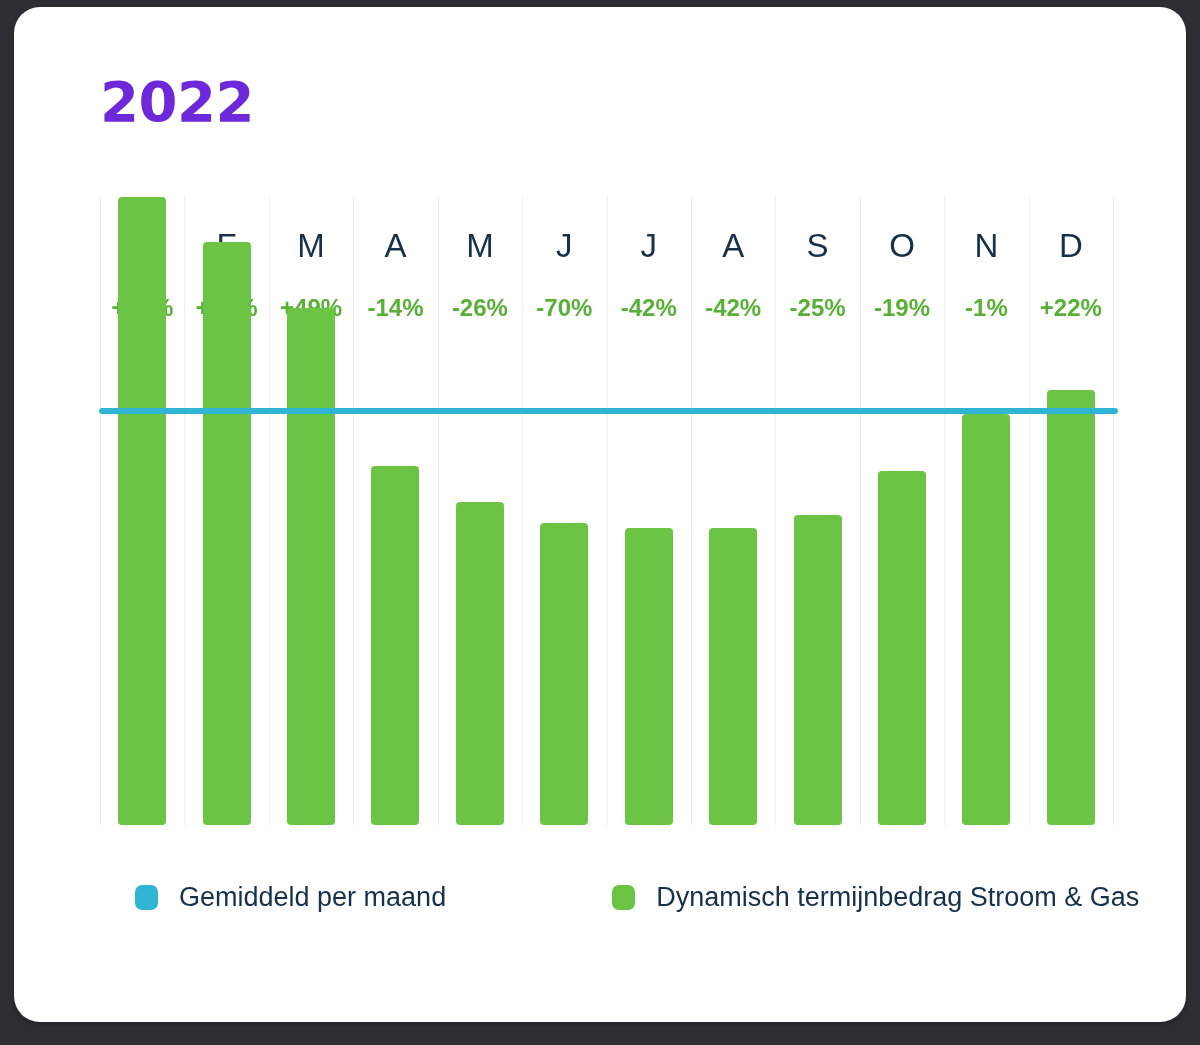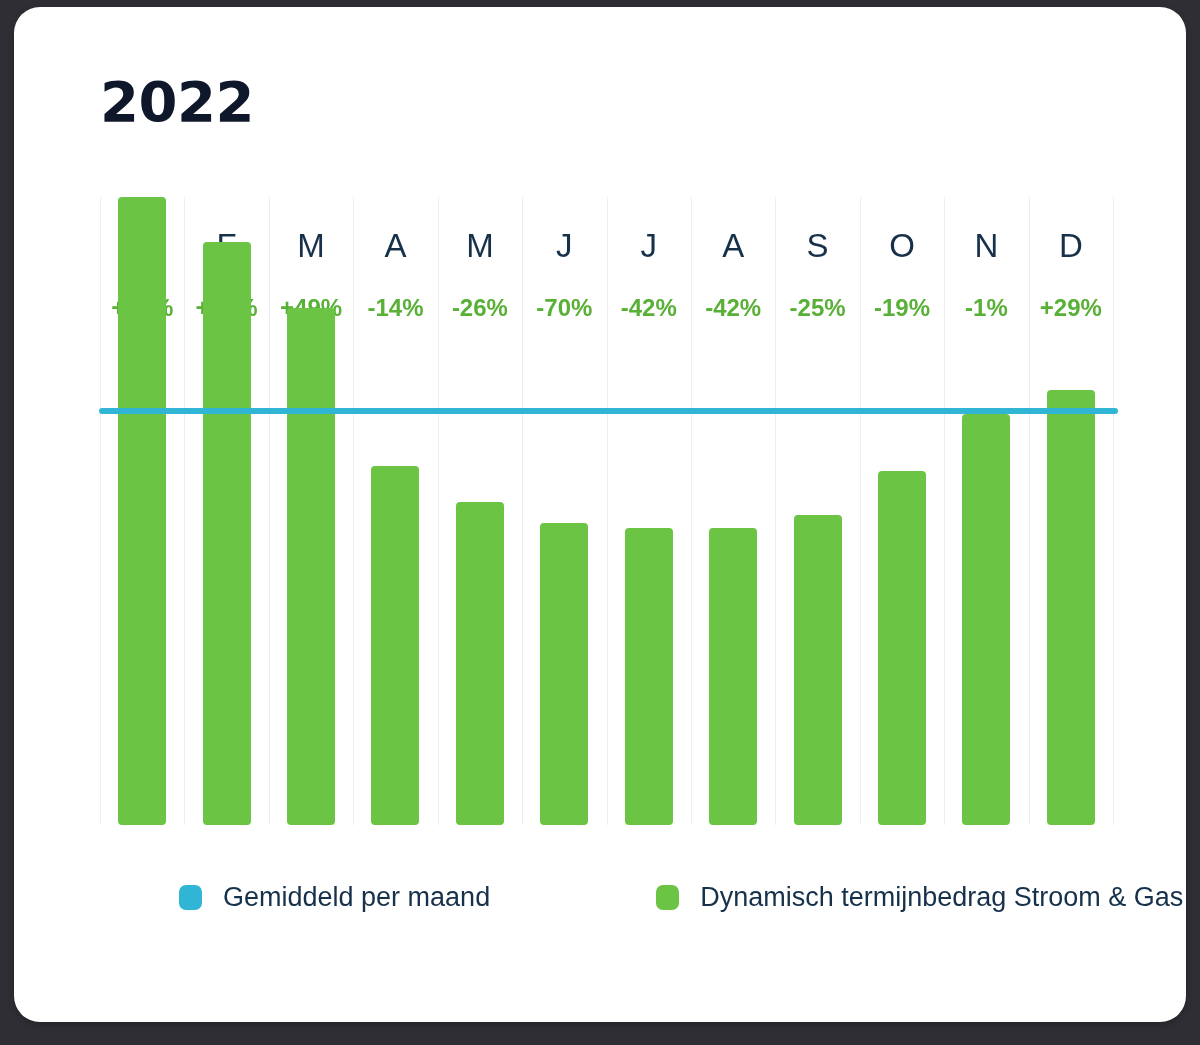--- a/index.html
+++ b/index.html
@@ -26,21 +26,21 @@
     overflow: hidden;
   }
 
   .chart-title {
     position: absolute;
     left: 86px;
     top: 62px;
     font-size: 56px;
     font-weight: 800;
     letter-spacing: -0.5px;
-    color: #0f172a;
+    color: #6d28d9;
     font-family: "DejaVu Sans", sans-serif;
   }
 
   
   .plot {
     position: absolute;
     left: 86px;          
     top:  190px;         
     width: 1013px;
     height: 628px;       
@@ -113,21 +113,20 @@
   }
 
   
   .legend {
     position: absolute;
     left: 121px;
     top: 875px;
     display: flex;
     align-items: center;
     gap: 0;
-    margin-left: 44px;
   }
   .legend-item {
     display: flex;
     align-items: center;
   }
   .legend-item + .legend-item {
     margin-left: 166px;
   }
   .swatch {
     width: 23px;
@@ -219,21 +218,21 @@
           <div class="pct">-19%</div>
           <div class="bar" style="height: 56.3%; background: rgb(108, 196, 69);"></div>
         </div>
         <div class="col">
           <div class="month-letter">N</div>
           <div class="pct">-1%</div>
           <div class="bar" style="height: 65.5%; background: rgb(108, 196, 69);"></div>
         </div>
         <div class="col">
           <div class="month-letter">D</div>
-          <div class="pct">+29%</div>
+          <div class="pct">+22%</div>
           <div class="bar" style="height: 69.2%; background: rgb(108, 196, 69);"></div>
         </div>
       </div>
     <div class="avg-line" style="bottom: calc(65.9% - 3px); background: rgb(48, 181, 212);"></div>
   </div>
 
   <div class="legend">
     <div class="legend-item">
       <span class="swatch blue"></span>
       <span class="legend-label">Gemiddeld per maand</span>

